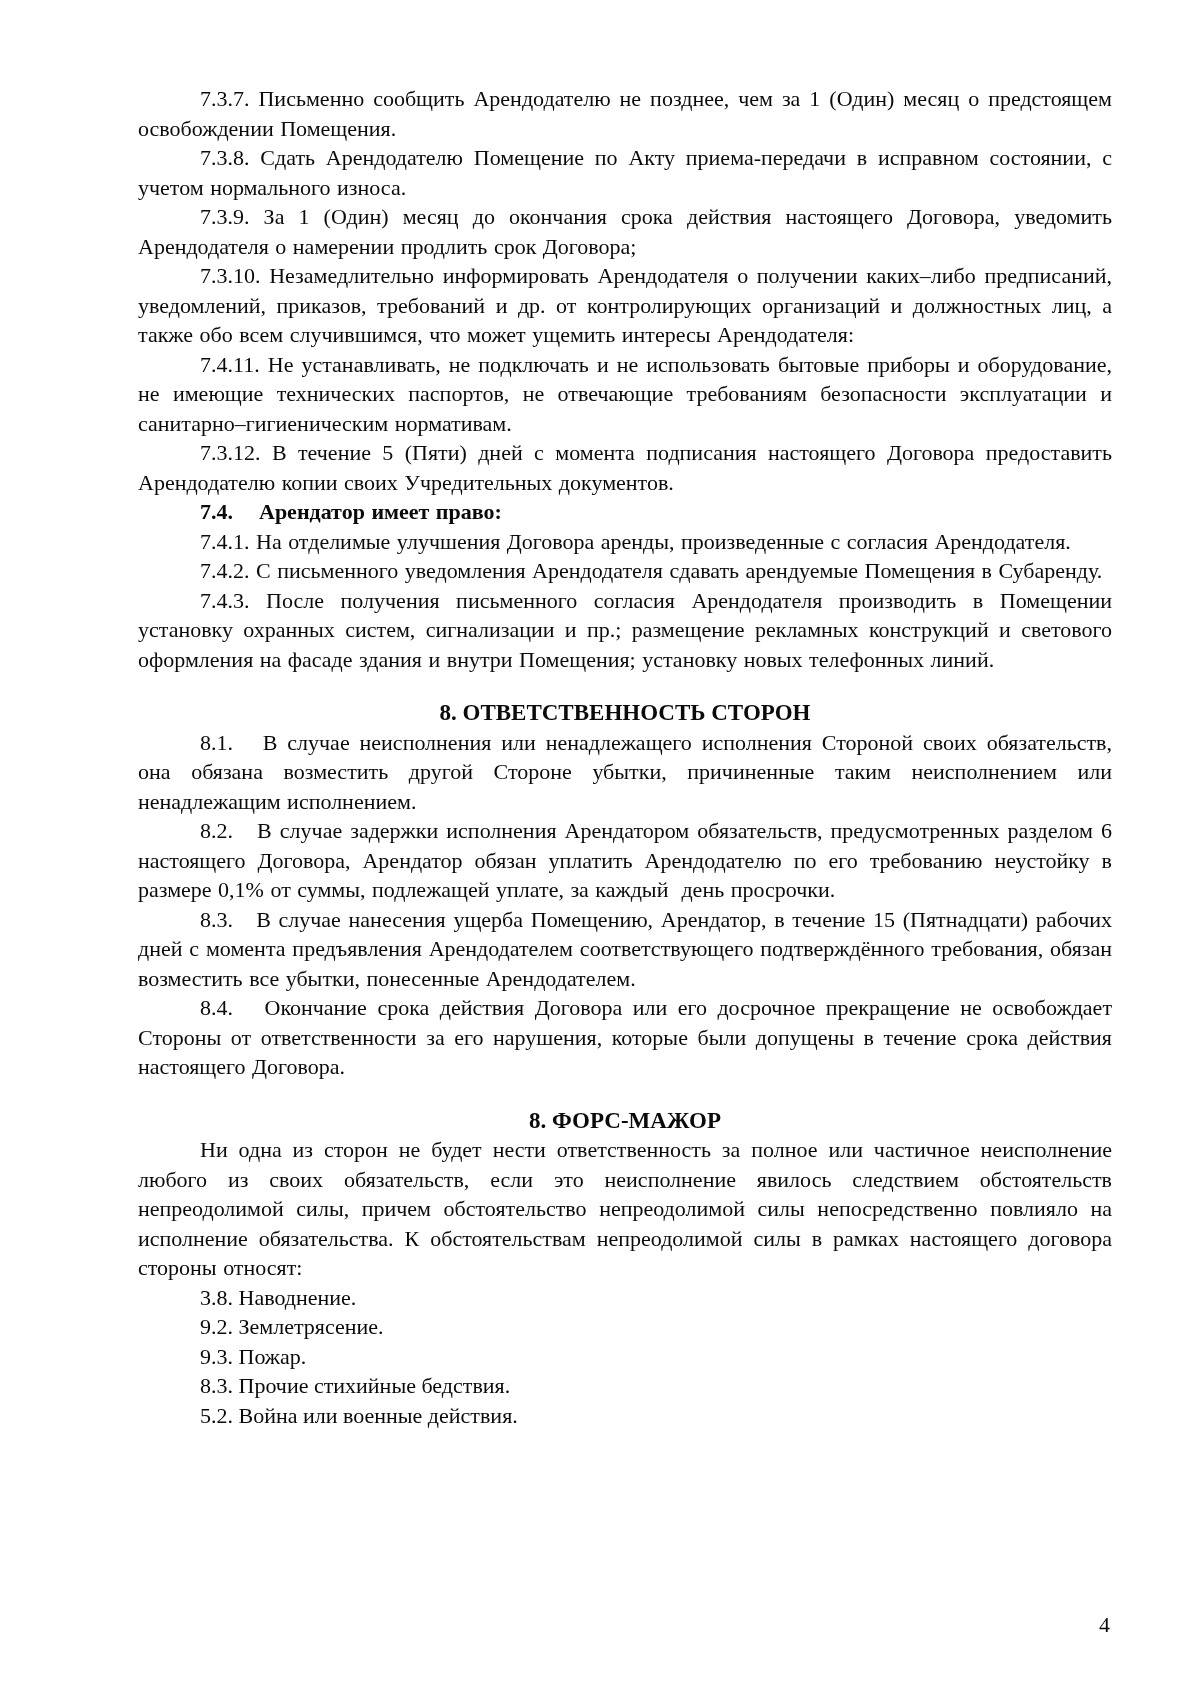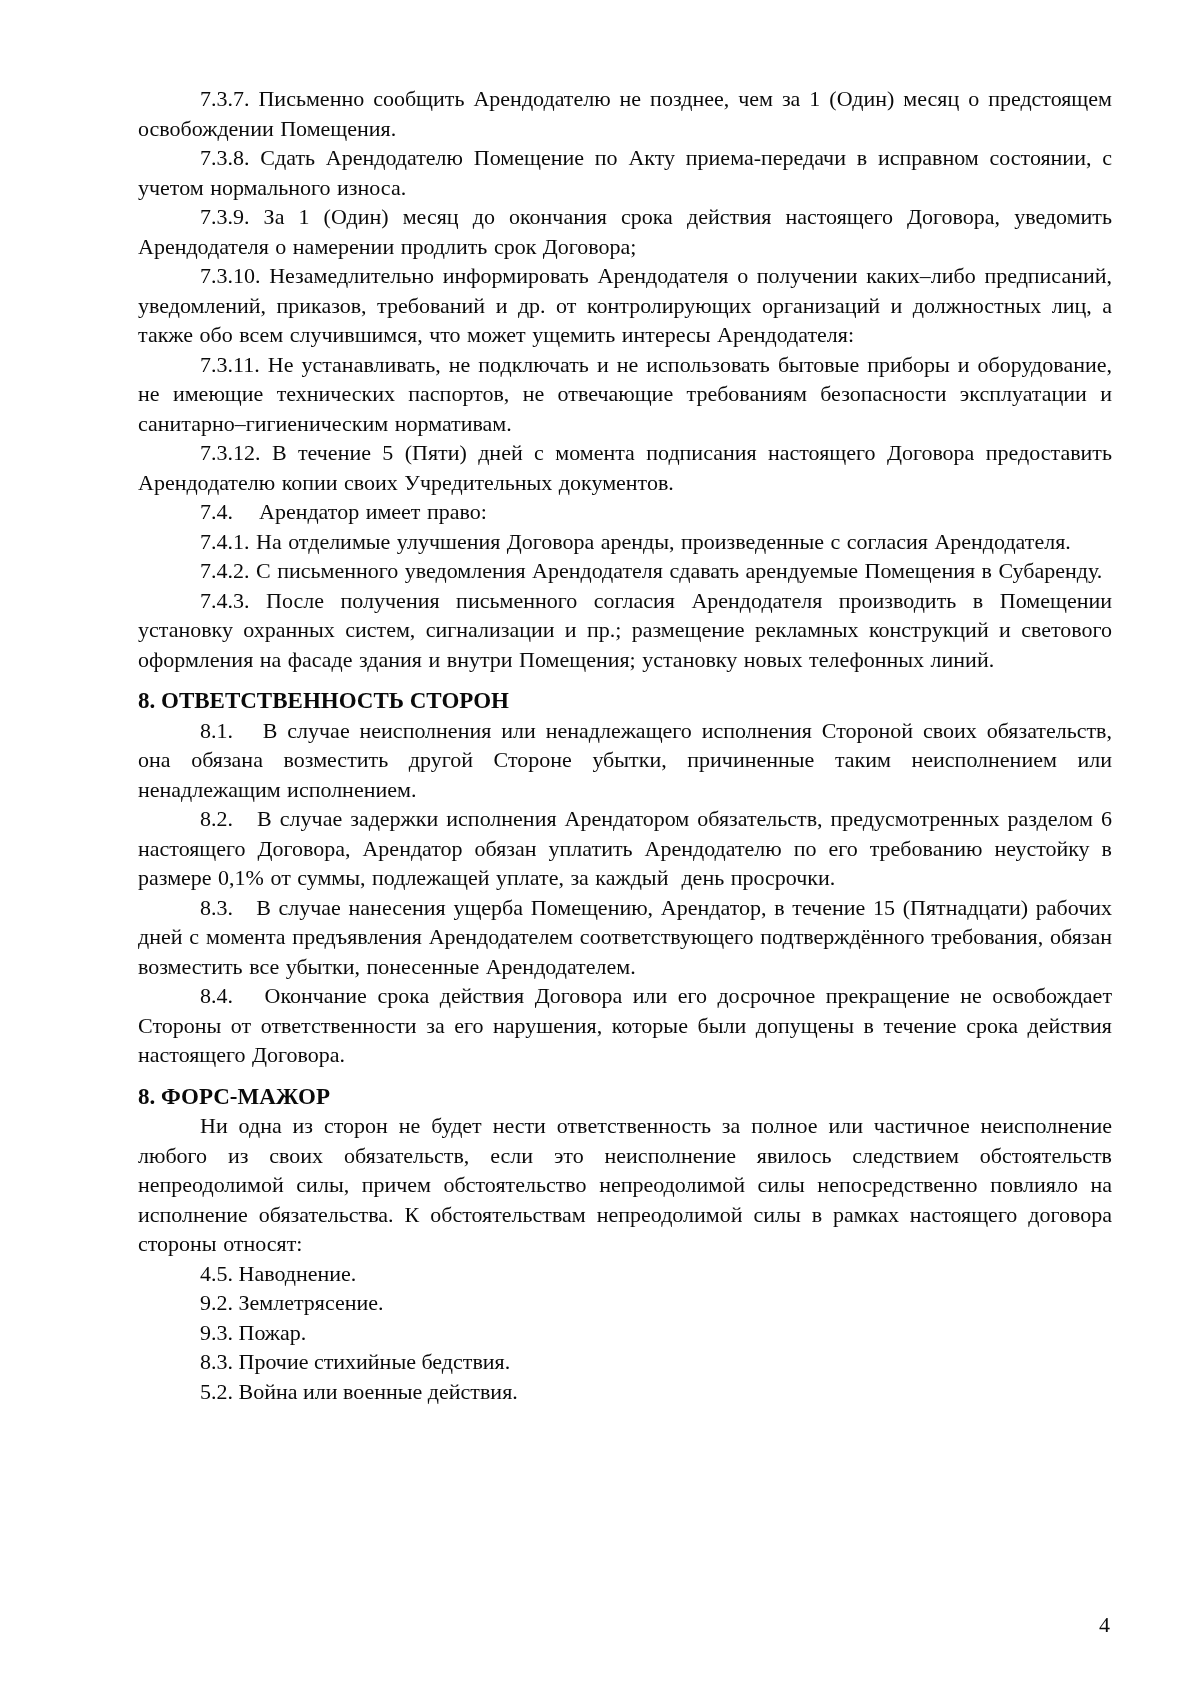--- a/index.html
+++ b/index.html
@@ -24,29 +24,29 @@
   }
   .clause {
     margin: 0;
     font-size: 22px;
     line-height: 29.5px;
     text-align: justify;
     text-indent: 62px;
     word-spacing: 1px;
   }
   .clause.bold {
-    font-weight: normal;
+    font-weight: bold;
     text-align: left;
   }
   .section-heading {
-    margin: 12px 0 0 0;
+    margin: 24px 0 0 0;
     font-size: 23px;
     line-height: 29.5px;
     font-weight: bold;
-    text-align: left;
+    text-align: center;
   }
   .list-item {
     margin: 0;
     font-size: 22px;
     line-height: 29.5px;
     text-align: left;
     text-indent: 62px;
   }
   .page-number {
     position: absolute;
@@ -59,41 +59,41 @@
 </head>
 <body>
 
 <div class="page">
   <div class="content">
 
     <p class="clause">7.3.7. Письменно сообщить Арендодателю не позднее, чем за 1 (Один) месяц о предстоящем освобождении Помещения.</p>
     <p class="clause">7.3.8. Сдать Арендодателю Помещение по Акту приема-передачи в исправном состоянии, с учетом нормального износа.</p>
     <p class="clause">7.3.9. За 1 (Один) месяц до окончания срока действия настоящего Договора, уведомить Арендодателя о намерении продлить срок Договора;</p>
     <p class="clause">7.3.10. Незамедлительно информировать Арендодателя о получении каких–либо предписаний, уведомлений, приказов, требований и др. от контролирующих организаций и должностных лиц, а также обо всем случившимся, что может ущемить интересы Арендодателя:</p>
-    <p class="clause">7.3.11. Не устанавливать, не подключать и не использовать бытовые приборы и оборудование, не имеющие технических паспортов, не отвечающие требованиям безопасности эксплуатации и санитарно–гигиеническим нормативам.</p>
+    <p class="clause">7.4.11. Не устанавливать, не подключать и не использовать бытовые приборы и оборудование, не имеющие технических паспортов, не отвечающие требованиям безопасности эксплуатации и санитарно–гигиеническим нормативам.</p>
     <p class="clause">7.3.12. В течение 5 (Пяти) дней с момента подписания настоящего Договора предоставить Арендодателю копии своих Учредительных документов.</p>
 
     <p class="clause bold">7.4.&nbsp;&nbsp;&nbsp;&nbsp;Арендатор имеет право:</p>
 
     <p class="clause">7.4.1. На отделимые улучшения Договора аренды, произведенные с согласия Арендодателя.</p>
     <p class="clause">7.4.2. С письменного уведомления Арендодателя сдавать арендуемые Помещения в Субаренду.</p>
     <p class="clause">7.4.3. После получения письменного согласия Арендодателя производить в Помещении установку охранных систем, сигнализации и пр.; размещение рекламных конструкций и светового оформления на фасаде здания и внутри Помещения; установку новых телефонных линий.</p>
 
     <h2 class="section-heading">8. ОТВЕТСТВЕННОСТЬ СТОРОН</h2>
 
     <p class="clause">8.1.&nbsp;&nbsp;&nbsp;В случае неисполнения или ненадлежащего исполнения Стороной своих обязательств, она обязана возместить другой Стороне убытки, причиненные таким неисполнением или ненадлежащим исполнением.</p>
     <p class="clause">8.2.&nbsp;&nbsp;&nbsp;В случае задержки исполнения Арендатором обязательств, предусмотренных разделом 6 настоящего Договора, Арендатор обязан уплатить Арендодателю по его требованию неустойку в размере 0,1% от суммы, подлежащей уплате, за каждый &nbsp;день просрочки.</p>
     <p class="clause">8.3.&nbsp;&nbsp;&nbsp;В случае нанесения ущерба Помещению, Арендатор, в течение 15 (Пятнадцати) рабочих дней с момента предъявления Арендодателем соответствующего подтверждённого требования, обязан возместить все убытки, понесенные Арендодателем.</p>
     <p class="clause">8.4.&nbsp;&nbsp;&nbsp;Окончание срока действия Договора или его досрочное прекращение не освобождает Стороны от ответственности за его нарушения, которые были допущены в течение срока действия настоящего Договора.</p>
 
     <h2 class="section-heading">8. ФОРС-МАЖОР</h2>
 
     <p class="clause">Ни одна из сторон не будет нести ответственность за полное или частичное неисполнение любого из своих обязательств, если это неисполнение явилось следствием обстоятельств непреодолимой силы, причем обстоятельство непреодолимой силы непосредственно повлияло на исполнение обязательства. К обстоятельствам непреодолимой силы в рамках настоящего договора стороны относят:</p>
 
-    <p class="list-item">4.5. Наводнение.</p>
+    <p class="list-item">3.8. Наводнение.</p>
     <p class="list-item">9.2. Землетрясение.</p>
     <p class="list-item">9.3. Пожар.</p>
     <p class="list-item">8.3. Прочие стихийные бедствия.</p>
     <p class="list-item">5.2. Война или военные действия.</p>
 
   </div>
 
   <div class="page-number">4</div>
 </div>
 

